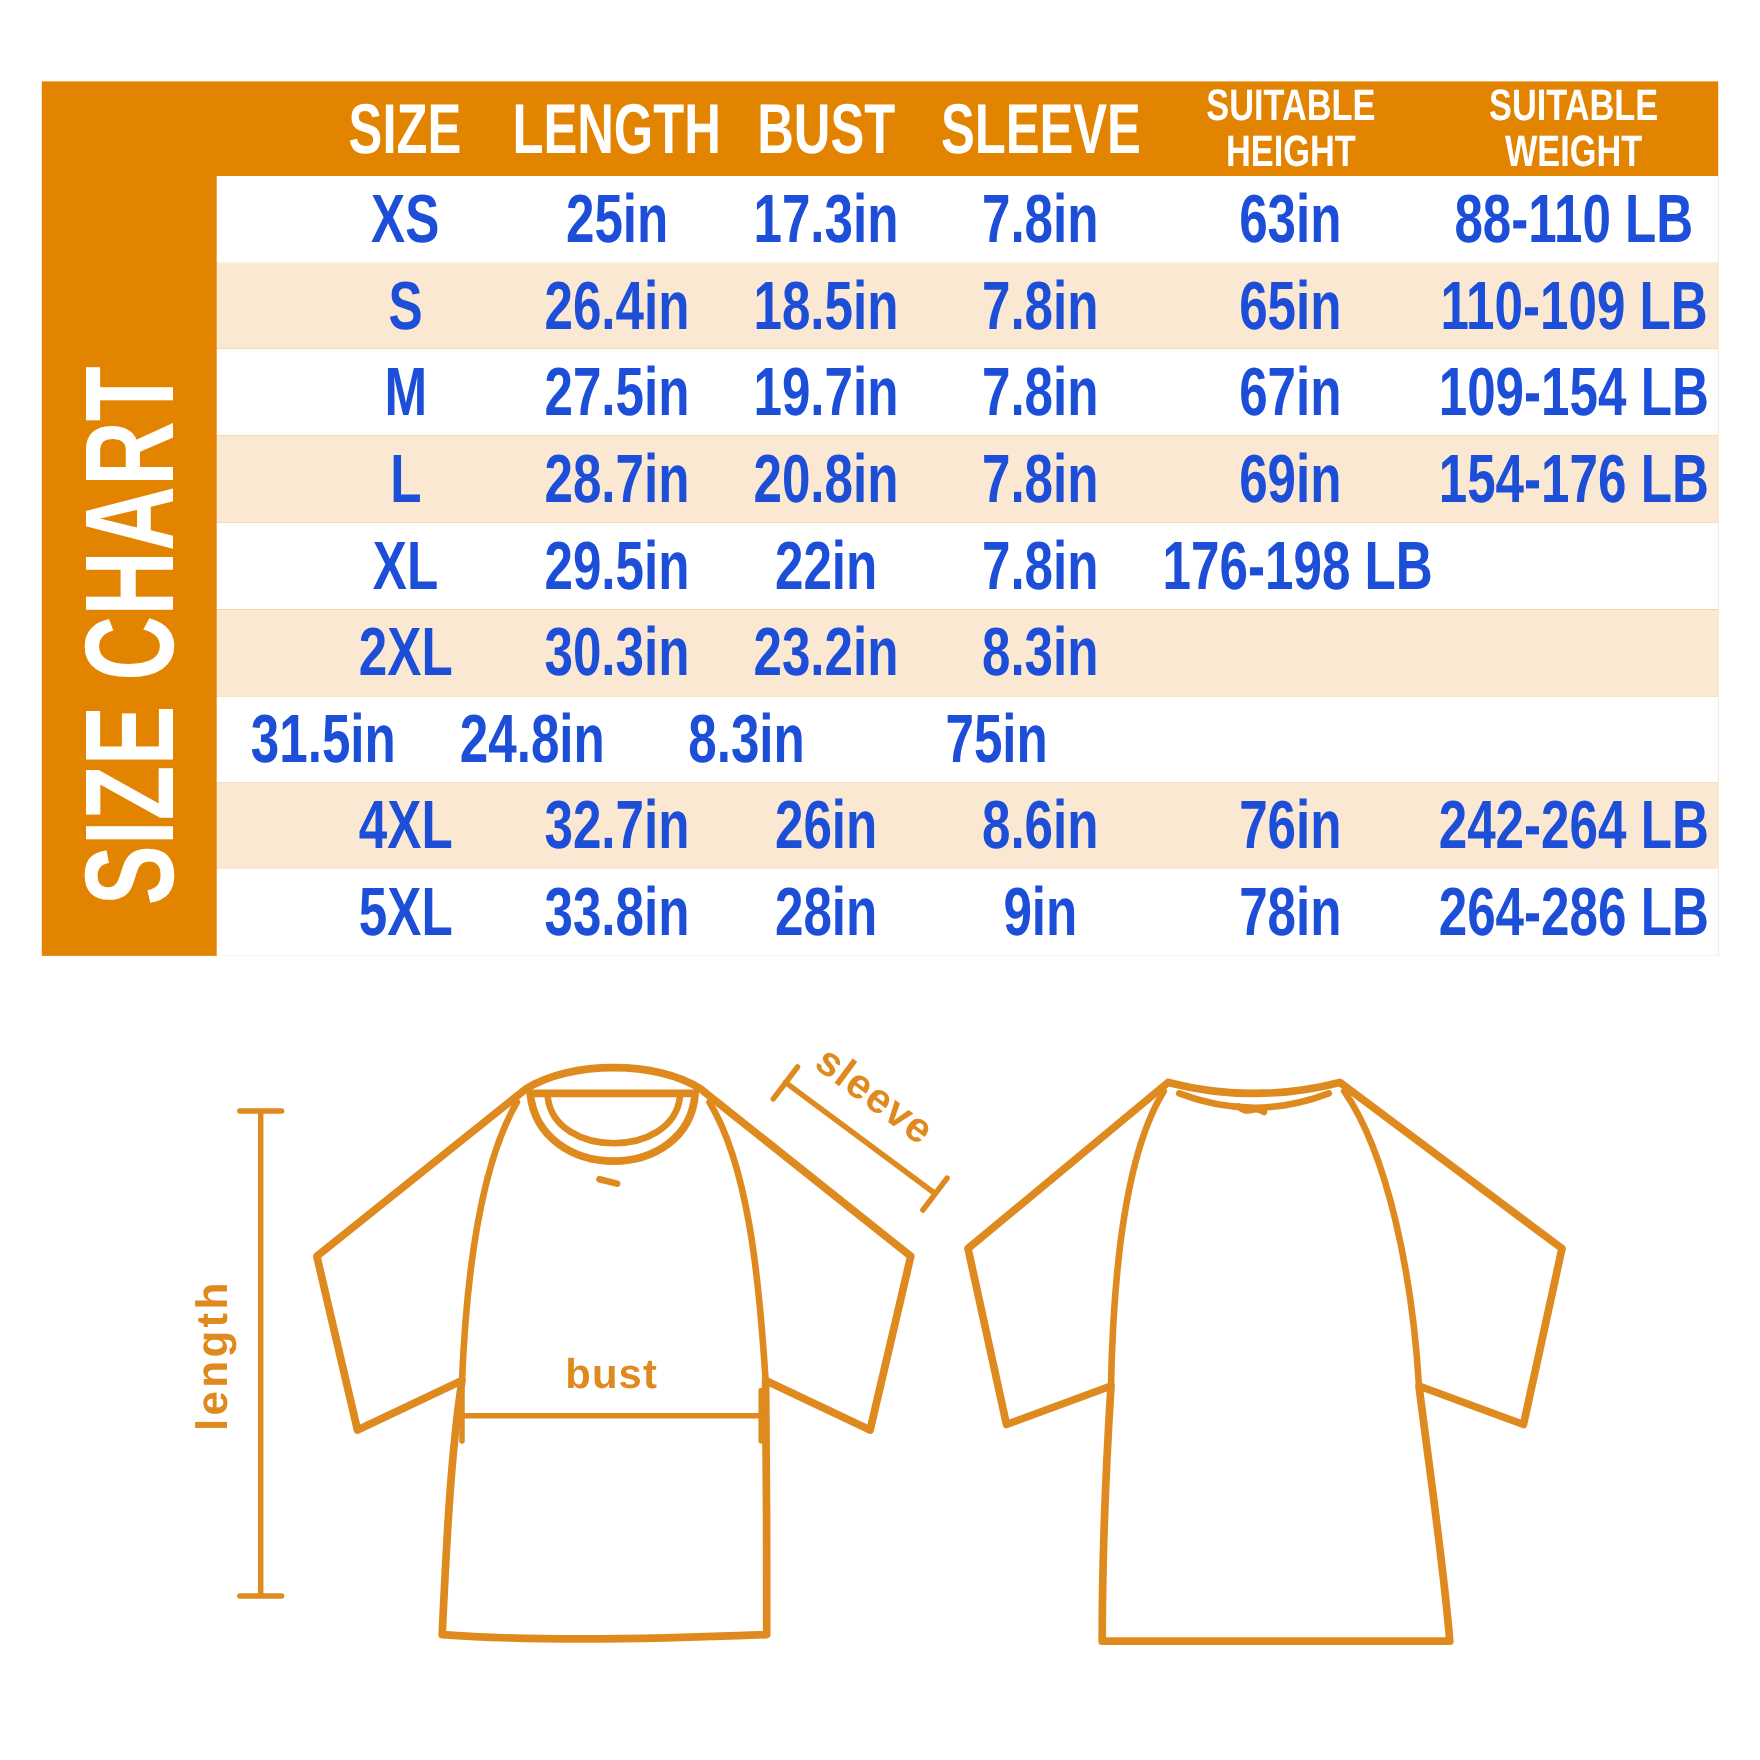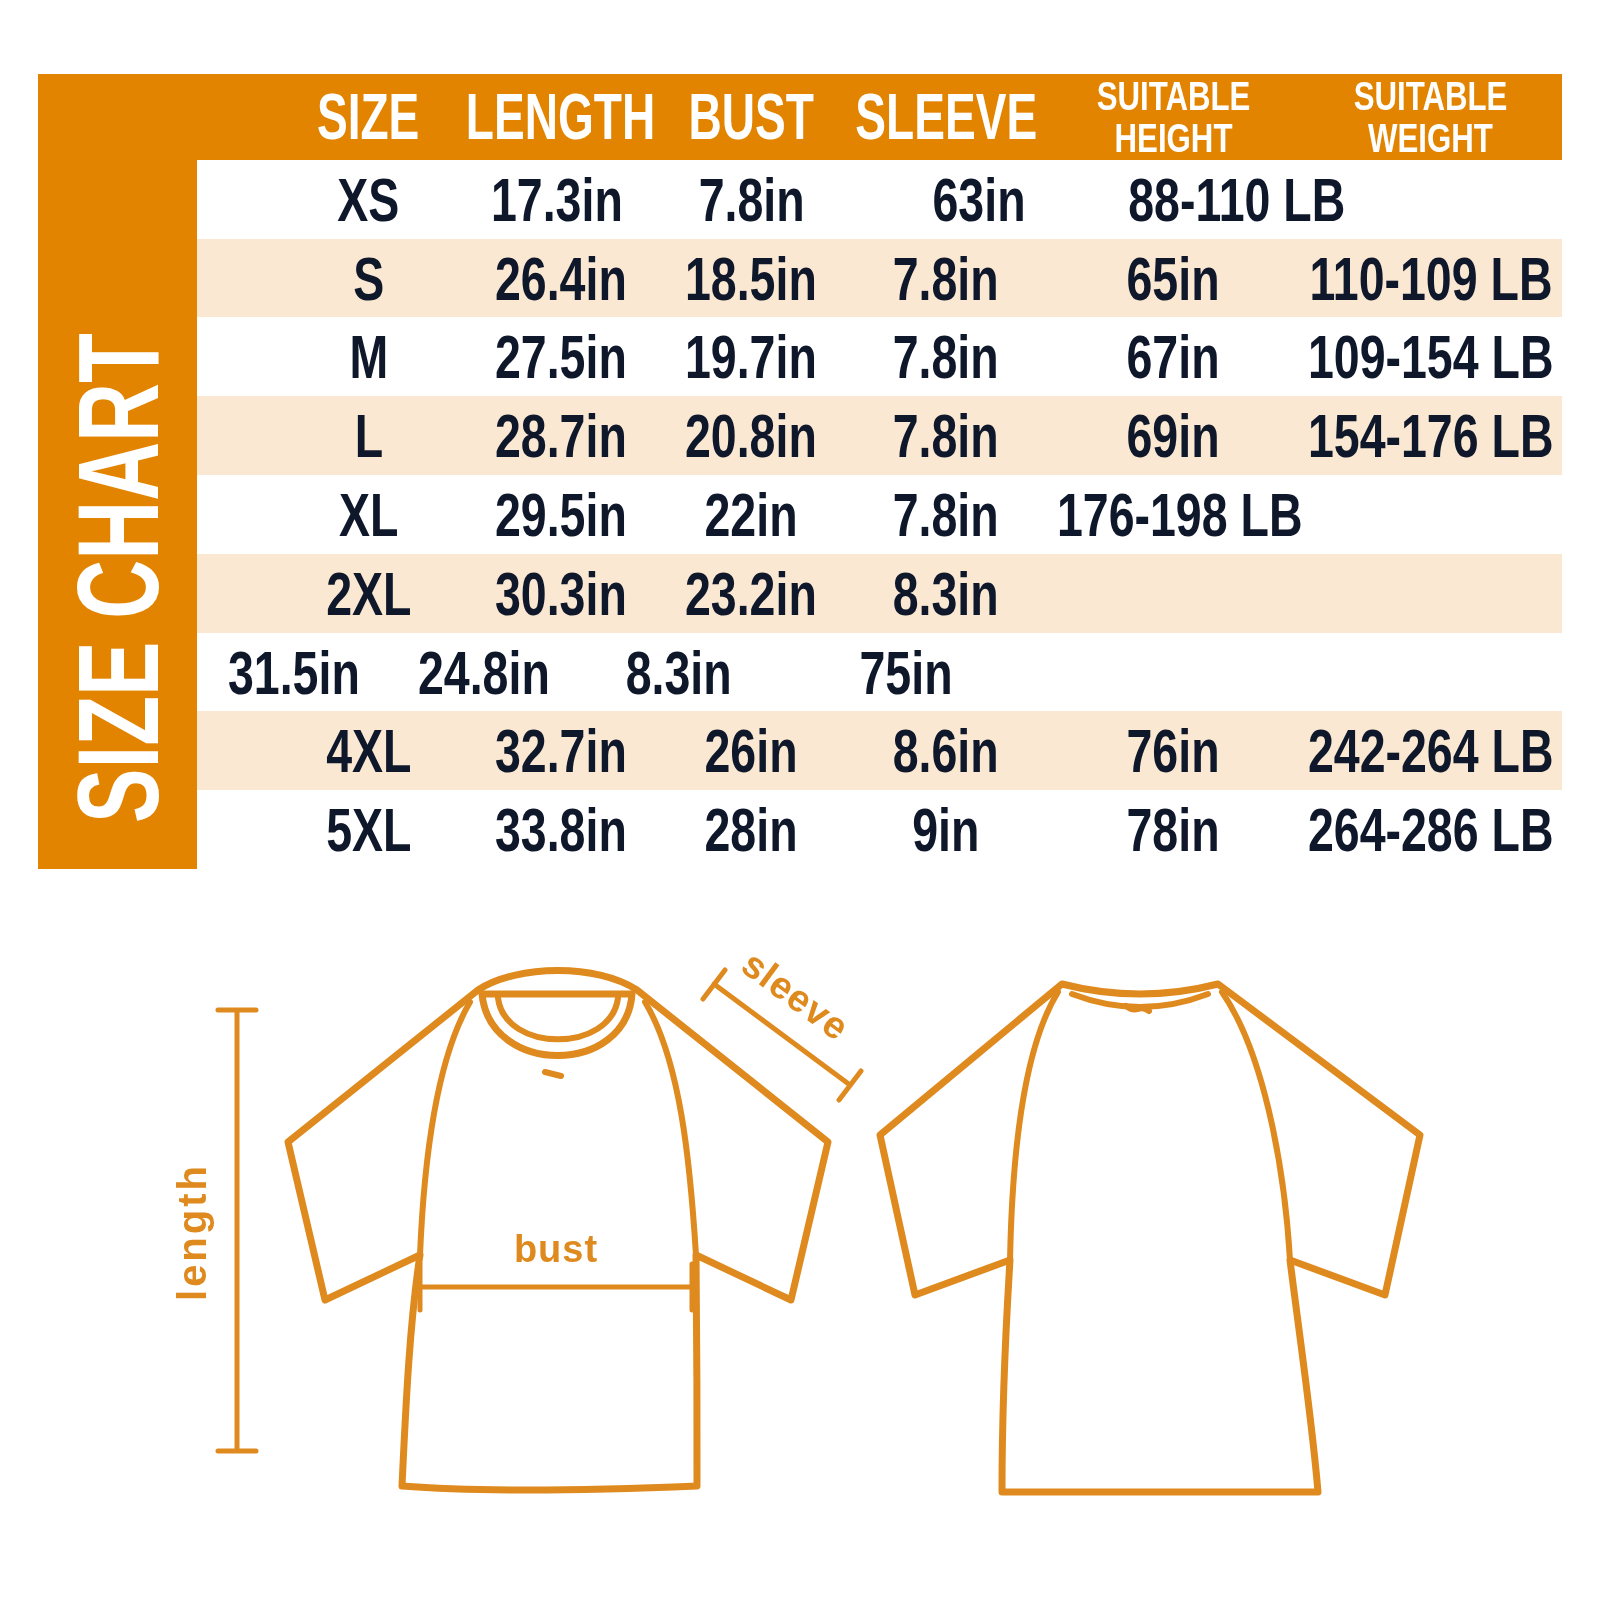--- a/index.html
+++ b/index.html
@@ -30,21 +30,21 @@
   .c0{width:267px;padding-left:76px;}
   .c1{width:194px;}
   .c2{width:186px;}
   .c3{width:204px;}
   .c4{width:251px;}
   .c5{width:263px;}
   .hcell{color:#ffffff;}
   .h1{font-size:64px;font-weight:bold;display:inline-block;transform:scaleX(0.72);white-space:nowrap;}
   .h2{font-size:40px;font-weight:bold;display:inline-block;transform:scaleX(0.78);
       white-space:pre-line;text-align:center;line-height:1.06;}
-  .dcell{color:#0f172a;}
+  .dcell{color:#1d4ed8;}
   .dtx{font-size:62px;font-weight:bold;display:inline-block;transform:scaleX(0.75);white-space:nowrap;}
   
   .diagram{position:absolute;left:0;top:900px;}
   .shirt{stroke:#DF8A1E;stroke-width:7;fill:#ffffff;stroke-linejoin:round;stroke-linecap:round;}
   .detail{stroke:#DF8A1E;stroke-width:6;fill:none;stroke-linejoin:round;stroke-linecap:round;}
   .dim{stroke:#DF8A1E;stroke-width:5;fill:none;stroke-linecap:round;}
   .dlabel{fill:#DF8A1E;font-family:"Liberation Sans",sans-serif;font-weight:bold;}
 </style>
 </head>
 <body>
@@ -79,20 +79,23 @@
     <div class="pbody">
       <div class="side">
         <span class="side-text">SIZE CHART</span>
       </div>
 
       <div class="rows">
 
         <div class="trow">
           <div class="cell c0 dcell">
               <span class="dtx">XS</span>
+            </div>
+          <div class="cell c1 dcell">
+              <span class="dtx">25in</span>
             </div>
           <div class="cell c2 dcell">
               <span class="dtx">17.3in</span>
             </div>
           <div class="cell c3 dcell">
               <span class="dtx">7.8in</span>
             </div>
           <div class="cell c4 dcell">
               <span class="dtx">63in</span>
             </div>

